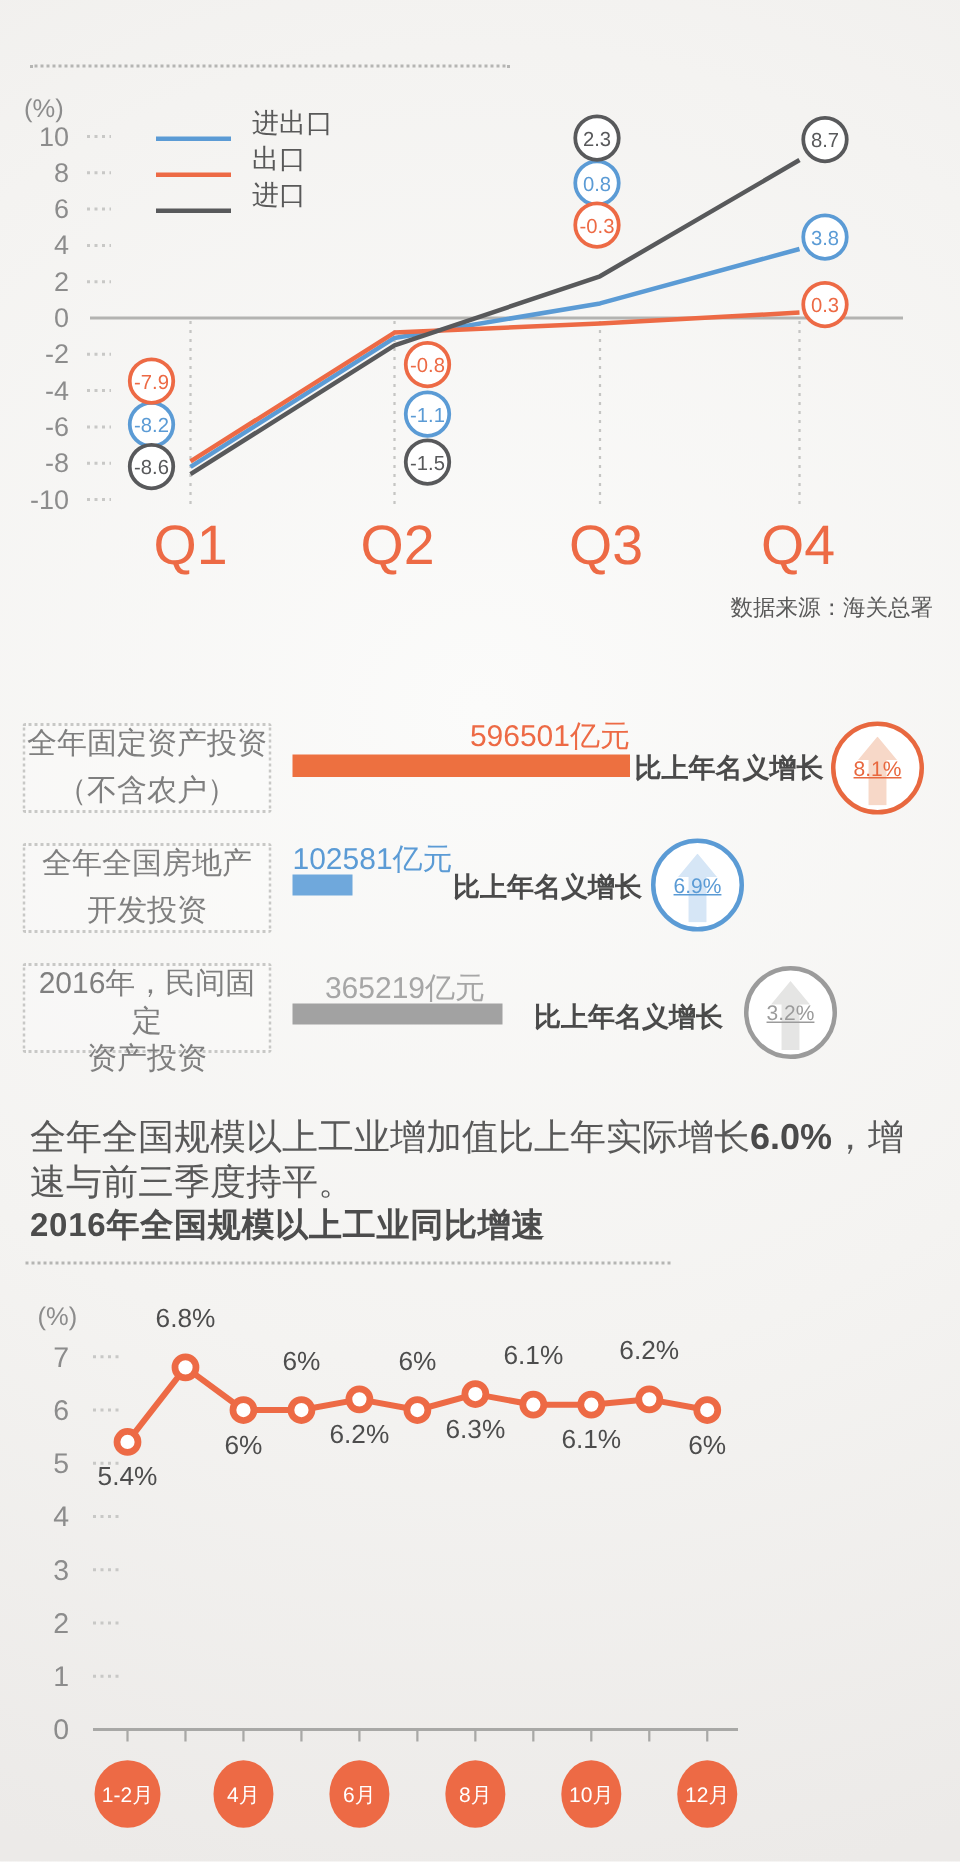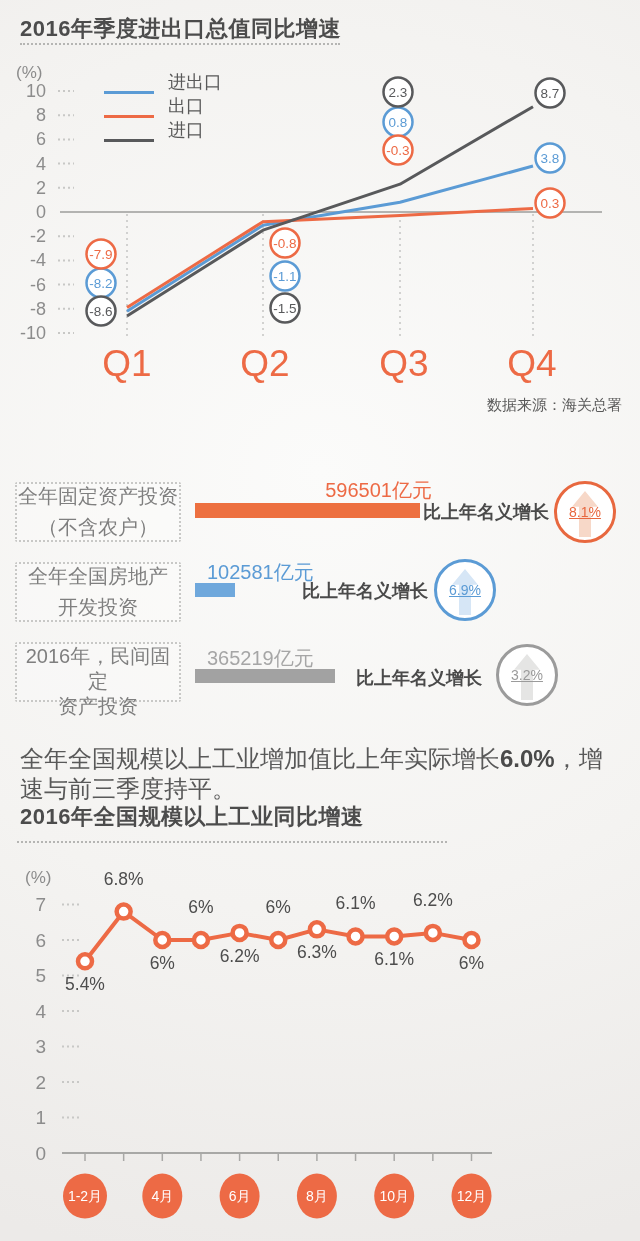--- a/index.html
+++ b/index.html
@@ -23,21 +23,21 @@
   
   .source{font-size:15px;color:#595959;margin-left:33px;}
   
   .inv-box{
     left:15px;width:166px;height:60px;border:2px dotted #c8c8c6;border-radius:2px;
     background:rgba(255,255,255,0.25);
     display:flex;flex-direction:column;align-items:center;justify-content:space-between;
     font-size:20px;color:#7f7f7f;line-height:25px;text-align:center;box-sizing:border-box;
   }
   .inv-bar{left:195px;}
-  .inv-val{font-size:20px;margin-left:12px;}
+  .inv-val{font-size:20px;}
   .inv-gtext{font-size:18px;font-weight:600;color:#4a4a4a;}
   .gcircle{
     width:62px;height:62px;border-radius:50%;box-sizing:border-box;
     border:3px solid var(--main);background:#fff;
     display:flex;align-items:center;justify-content:center;
   }
   .gcircle .arrow{
     position:absolute;left:50%;top:7px;width:26px;height:46px;margin-left:-13px;
     background:var(--arrow);
     clip-path:polygon(50% 0,100% 34%,73% 34%,73% 100%,27% 100%,27% 34%,0 34%);
@@ -45,21 +45,21 @@
   .gcircle .pct{position:relative;font-size:14px;color:var(--main);text-decoration:underline;}
   .i1 .inv-bar{top:503px;width:225px;height:15px;background:var(--bar);}
   .i1 .inv-val{left:195px;width:225px;top:477px;text-align:right;color:var(--valc);}
   .i1 .inv-gtext{left:423px;top:500px;}
   .i1 .gcircle{left:554px;top:481px;}
   .i2 .inv-bar{top:583px;width:40px;height:14px;background:var(--bar);}
   .i2 .inv-val{left:195px;top:559px;text-align:left;color:var(--valc);}
   .i2 .inv-gtext{left:302px;top:579px;}
   .i2 .gcircle{left:434px;top:559px;}
   .i3 .inv-bar{top:669px;width:140px;height:14px;background:var(--bar);}
-  .i3 .inv-val{left:195px;width:150px;top:645px;text-align:left;color:var(--valc);}
+  .i3 .inv-val{left:195px;width:150px;top:645px;text-align:center;color:var(--valc);}
   .i3 .inv-gtext{left:356px;top:666px;}
   .i3 .gcircle{left:496px;top:644px;}
   
   .para{left:20px;top:744px;width:606px;font-size:24px;line-height:30px;color:#595959;}
   .para b{color:#4a4a4a;}
 </style>
 </head>
 <body>
 
 <div id="page">
@@ -179,21 +179,20 @@
       <ellipse cx="239.6" cy="1196" rx="20" ry="22.5" fill="#ed6a45"></ellipse>
       <text x="239.6" y="1201" font-size="14" fill="#ffffff" text-anchor="middle">6月</text>
       <ellipse cx="316.9" cy="1196" rx="20" ry="22.5" fill="#ed6a45"></ellipse>
       <text x="316.9" y="1201" font-size="14" fill="#ffffff" text-anchor="middle">8月</text>
       <ellipse cx="394.2" cy="1196" rx="20" ry="22.5" fill="#ed6a45"></ellipse>
       <text x="394.2" y="1201" font-size="14" fill="#ffffff" text-anchor="middle">10月</text>
       <ellipse cx="471.5" cy="1196" rx="20" ry="22.5" fill="#ed6a45"></ellipse>
       <text x="471.5" y="1201" font-size="14" fill="#ffffff" text-anchor="middle">12月</text>
     </svg>
 
-  <div class="abs sec-title" style="left:20px;top:14px;">2016年季度进出口总值同比增速</div>
   <div class="abs dotline" style="left:20px;top:43px;width:320px;"></div>
   <div class="abs unit-label" style="left:16px;top:63px;">(%)</div>
 
   <div class="abs" id="legend">
     <div class="leg-row">
       <span class="leg-line" style="background: rgb(91, 155, 213);"></span>
       <span class="leg-label">进出口</span>
     </div>
     <div class="leg-row">
       <span class="leg-line" style="background: rgb(237, 106, 69);"></span>

